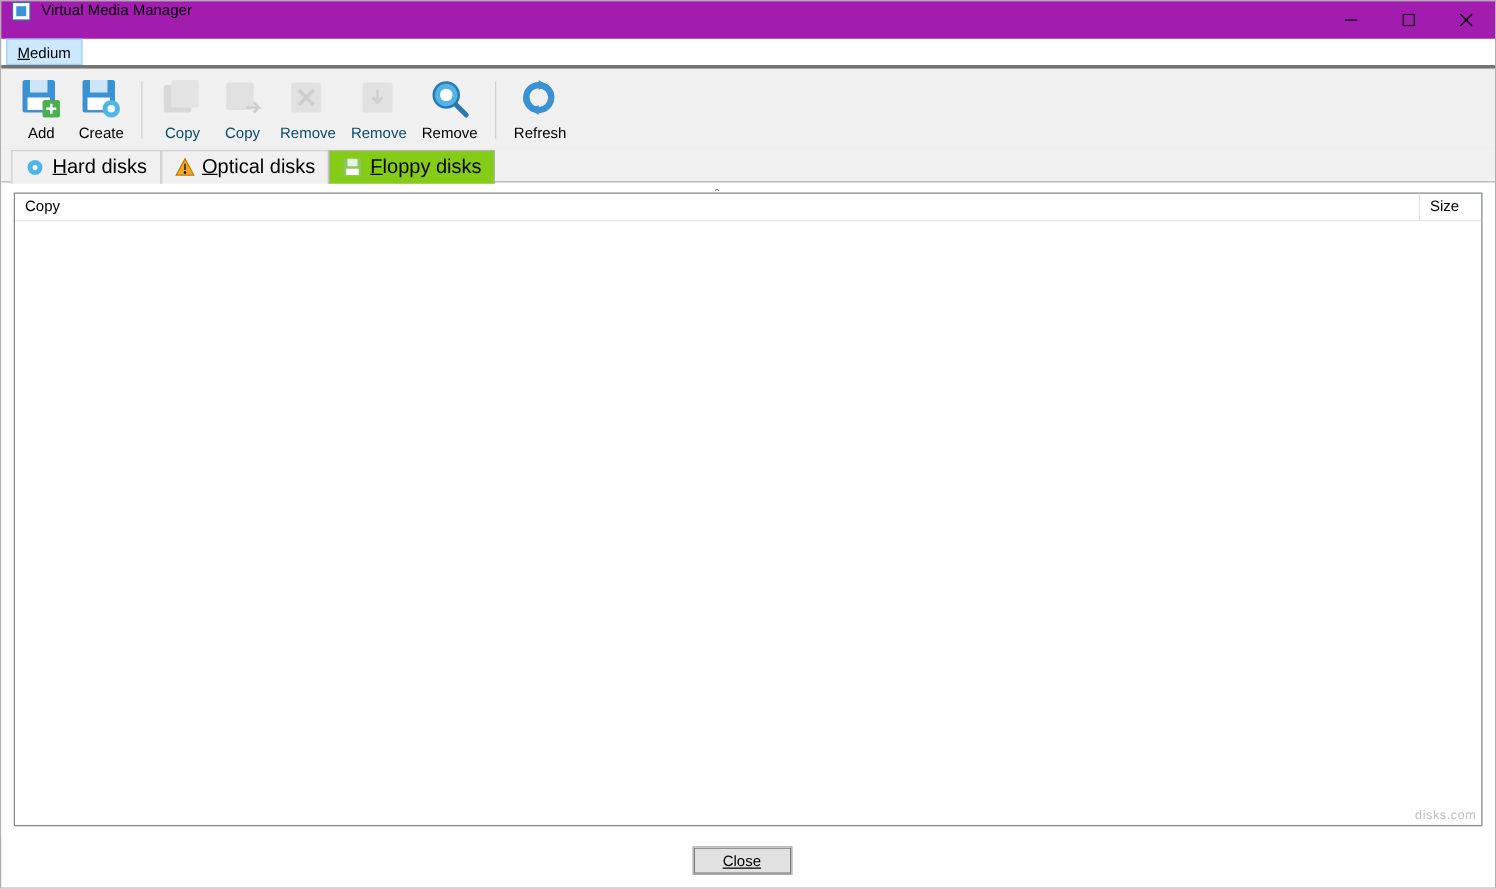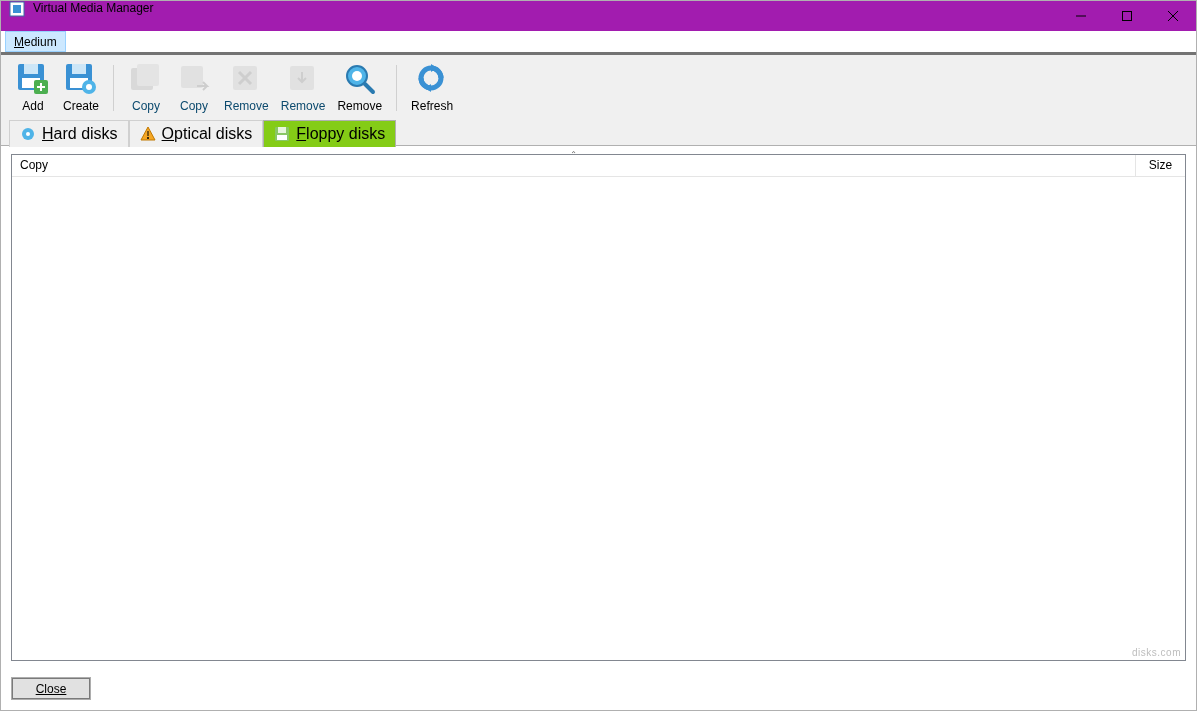--- a/index.html
+++ b/index.html
@@ -22,24 +22,24 @@
 .tool-btn.disabled .lbl { color: #0c4a6e; }
 .tabs { display: flex; padding: 0 8px; background: #f0f0f0; margin-top:-1px; }
 .tab { display: flex; align-items: center; gap: 6px; padding: 4px 10px; border: 1px solid #d0d0d0; border-bottom: none; background: #f0f0f0; font-size: 16px; position: relative; top: 1px; }
 .tab.active { background: #84cc16; border-color: #b0b0b0; z-index: 2; }
 .tab .u { text-decoration: underline; }
 .tab-icon { width:16px; height:16px; display:flex; align-items:center; justify-content:center; }
 .content { flex: 1; padding: 8px 10px; display: flex; flex-direction: column; background:#fff; border-top:1px solid #b0b0b0; margin-top:-1px;}
 .list-frame { flex: 1; border: 1px solid #828790; background: #fff; display: flex; flex-direction: column; position:relative; }
 .list-header { display: flex; height: 22px; border-bottom: 1px solid #e5e5e5; font-size: 12px; }
 .col-name { flex: 1; padding: 3px 8px; position:relative; }
-.col-size { width: 50px; padding: 3px 8px; border-left: 1px solid #e5e5e5; text-align: center; }
+.col-size { width: 50px; padding: 3px 8px; border-left: 1px solid #e5e5e5; }
 .sort-ind { position:absolute; top:-5px; left:50%; transform:translateX(-50%); font-size:8px; color:#606060;}
 .list-body { flex: 1; }
-.footer { padding: 8px 20px 10px 10px; display: flex; justify-content: flex-start; text-decoration: underline; }
+.footer { padding: 8px 20px 10px 10px; display: flex; justify-content: center; text-decoration: underline; }
 .close-btn { width: 80px; height: 23px; background: #e1e1e1; border: 1px solid #adadad; font-size: 12px; display:flex; align-items:center; justify-content:center; box-shadow: 0 0 0 1px #7a7a7a inset; }
 .watermark { position:absolute; right:4px; bottom:2px; font-size:10px; color:#bdbdbd; letter-spacing:0.5px;}
 svg { display:block; }
 </style>
 </head>
 <body>
 
 <div class="window">
 
   <div class="titlebar">

